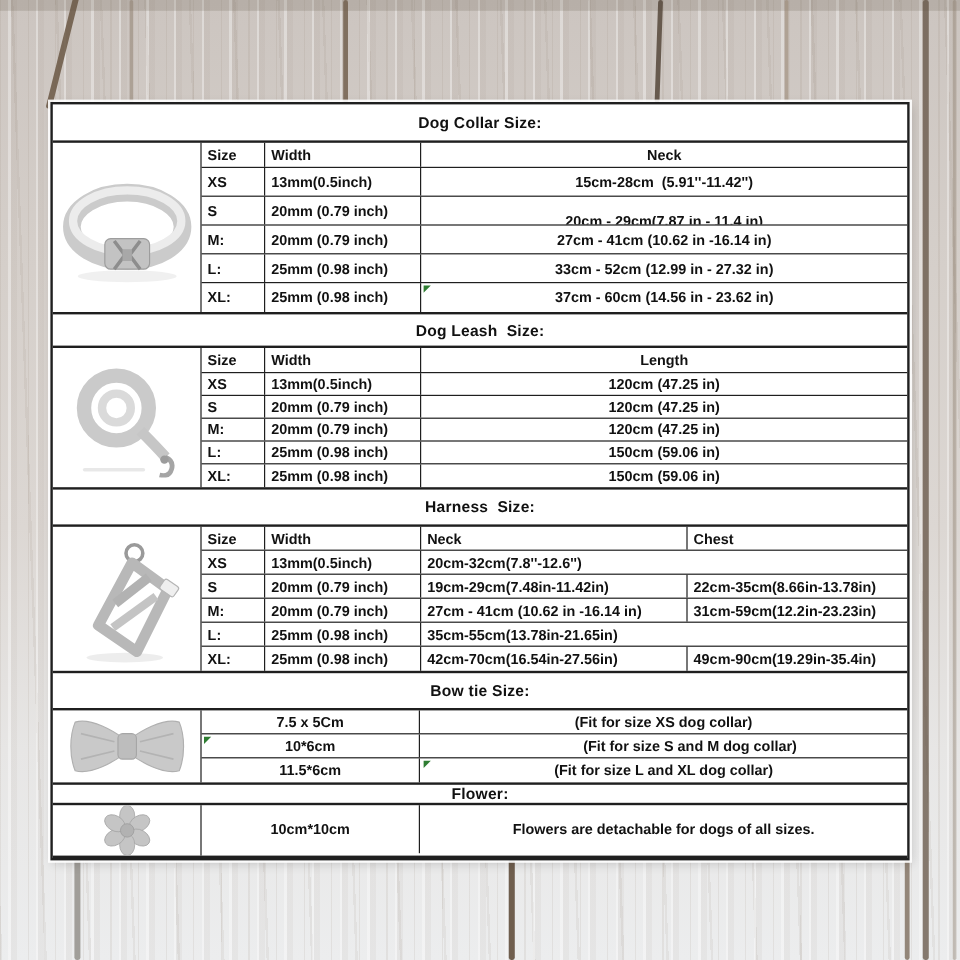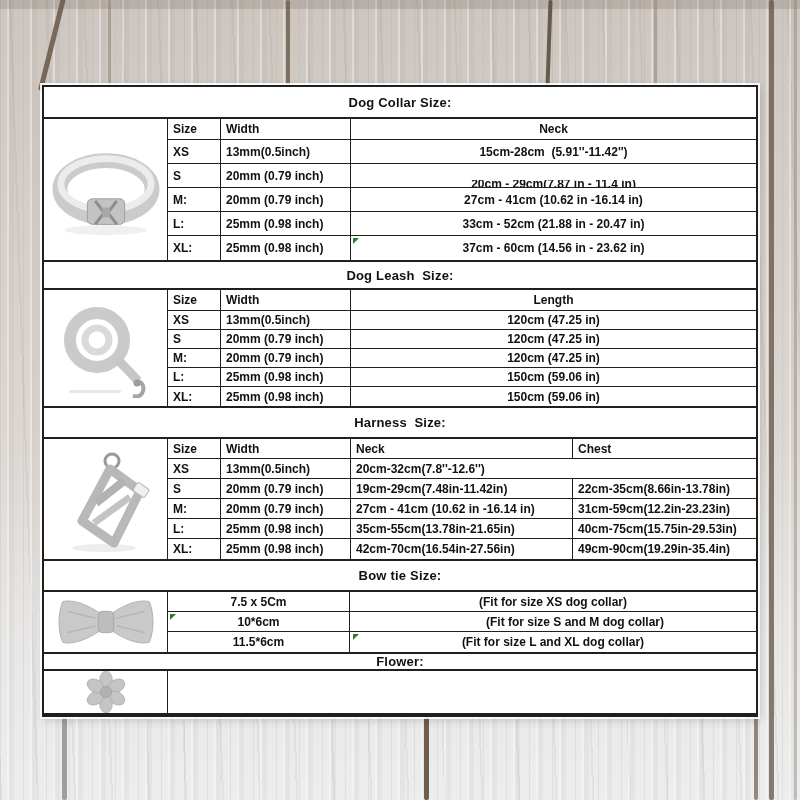--- a/index.html
+++ b/index.html
@@ -114,21 +114,21 @@
             <div class="tcell ac" style="flex: 1 1 auto; margin-top: 16px;">20cm - 29cm(7.87 in - 11.4 in)</div>
           </div>
           <div class="trow" style="height: 24px;">
             <div class="tcell al" style="flex: 0 0 53px;">M:</div>
             <div class="tcell al" style="flex: 0 0 130px;">20mm (0.79 inch)</div>
             <div class="tcell ac" style="flex: 1 1 auto;">27cm - 41cm (10.62 in -16.14 in)</div>
           </div>
           <div class="trow" style="height: 24px;">
             <div class="tcell al" style="flex: 0 0 53px;">L:</div>
             <div class="tcell al" style="flex: 0 0 130px;">25mm (0.98 inch)</div>
-            <div class="tcell ac" style="flex: 1 1 auto;">33cm - 52cm (21.88 in - 20.47 in)</div>
+            <div class="tcell ac" style="flex: 1 1 auto;">33cm - 52cm (12.99 in - 27.32 in)</div>
           </div>
           <div class="trow" style="height: 24px;">
             <div class="tcell al" style="flex: 0 0 53px;">XL:</div>
             <div class="tcell al" style="flex: 0 0 130px;">25mm (0.98 inch)</div>
             <div class="tcell ac" style="flex: 1 1 auto;">37cm - 60cm (14.56 in - 23.62 in)</div>
           </div>
         </div>
     </div>
   </section>
 
@@ -214,21 +214,20 @@
           <div class="trow" style="height: 20px;">
             <div class="tcell al" style="flex: 0 0 53px;">M:</div>
             <div class="tcell al" style="flex: 0 0 130px;">20mm (0.79 inch)</div>
             <div class="tcell al" style="flex: 0 0 222px;">27cm - 41cm (10.62 in -16.14 in)</div>
             <div class="tcell al" style="flex: 1 1 auto;">31cm-59cm(12.2in-23.23in)</div>
           </div>
           <div class="trow" style="height: 20px;">
             <div class="tcell al" style="flex: 0 0 53px;">L:</div>
             <div class="tcell al" style="flex: 0 0 130px;">25mm (0.98 inch)</div>
             <div class="tcell al" style="flex: 0 0 222px;">35cm-55cm(13.78in-21.65in)</div>
-            <div class="tcell al" style="flex: 1 1 auto;">40cm-75cm(15.75in-29.53in)</div>
           </div>
           <div class="trow" style="height: 20px;">
             <div class="tcell al" style="flex: 0 0 53px;">XL:</div>
             <div class="tcell al" style="flex: 0 0 130px;">25mm (0.98 inch)</div>
             <div class="tcell al" style="flex: 0 0 222px;">42cm-70cm(16.54in-27.56in)</div>
             <div class="tcell al" style="flex: 1 1 auto;">49cm-90cm(19.29in-35.4in)</div>
           </div>
         </div>
     </div>
   </section>
@@ -271,19 +270,25 @@
             <ellipse cx="30" cy="13" rx="9" ry="13"></ellipse>
             <ellipse cx="30" cy="13" rx="9" ry="13" transform="rotate(60 30 30)"></ellipse>
             <ellipse cx="30" cy="13" rx="9" ry="13" transform="rotate(120 30 30)"></ellipse>
             <ellipse cx="30" cy="13" rx="9" ry="13" transform="rotate(180 30 30)"></ellipse>
             <ellipse cx="30" cy="13" rx="9" ry="13" transform="rotate(240 30 30)"></ellipse>
             <ellipse cx="30" cy="13" rx="9" ry="13" transform="rotate(300 30 30)"></ellipse>
           </g>
           <circle cx="30" cy="30" r="8" fill="#b2b2b2" stroke="#9d9d9d"></circle>
         </svg>
       </div>
+      <div class="tgrid">
+          <div class="trow" style="height: 40px;">
+            <div class="tcell ac" style="flex: 0 0 182px;">10cm*10cm</div>
+            <div class="tcell ac" style="flex: 1 1 auto;">Flowers are detachable for dogs of all sizes.</div>
+          </div>
+        </div>
     </div>
   </section>
 
   <div class="tri tri1"></div>
   <div class="tri tri2"></div>
   <div class="tri tri3"></div>
 </div>
 
 </body></html>

